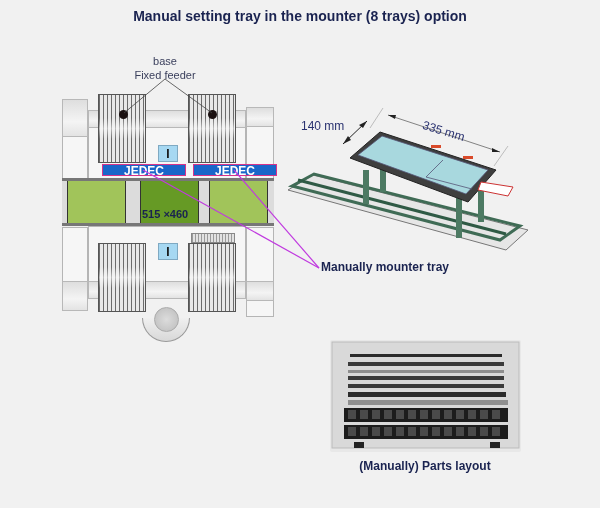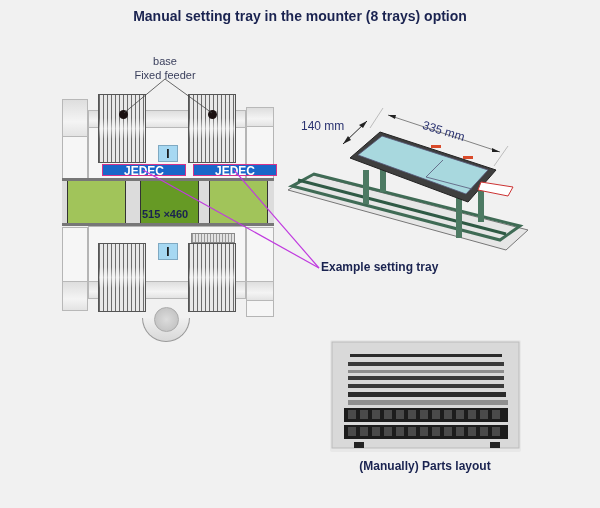--- a/index.html
+++ b/index.html
@@ -83,21 +83,21 @@
 
   <svg class="abs" style="left:0;top:0;" width="600" height="508">
     <line x1="165" y1="79" x2="124" y2="113" stroke="#444" stroke-width="0.8"></line>
     <line x1="165" y1="79" x2="212" y2="113" stroke="#444" stroke-width="0.8"></line>
     <line x1="143" y1="170" x2="319" y2="268" stroke="#c03adf" stroke-width="1.2"></line>
     <line x1="234" y1="170" x2="319" y2="268" stroke="#c03adf" stroke-width="1.2"></line>
   </svg>
 </div>
 
 <div class="abs callout">
-  <div>Example setting tray</div>
+  <div>Manually mounter tray</div>
 </div>
 
 <div class="abs" style="left:268px;top:90px;width:280px;height:180px;">
   <svg width="280" height="180">
 
     <polygon points="20,100 45,85 260,140 238,160" fill="#e6e6e6" stroke="#777" stroke-width="1"></polygon>
 
     <polygon points="24,96 46,84 252,136 232,150" fill="none" stroke="#3f6b55" stroke-width="3"></polygon>
     <line x1="30" y1="90" x2="238" y2="144" stroke="#2f5a45" stroke-width="3"></line>
 

